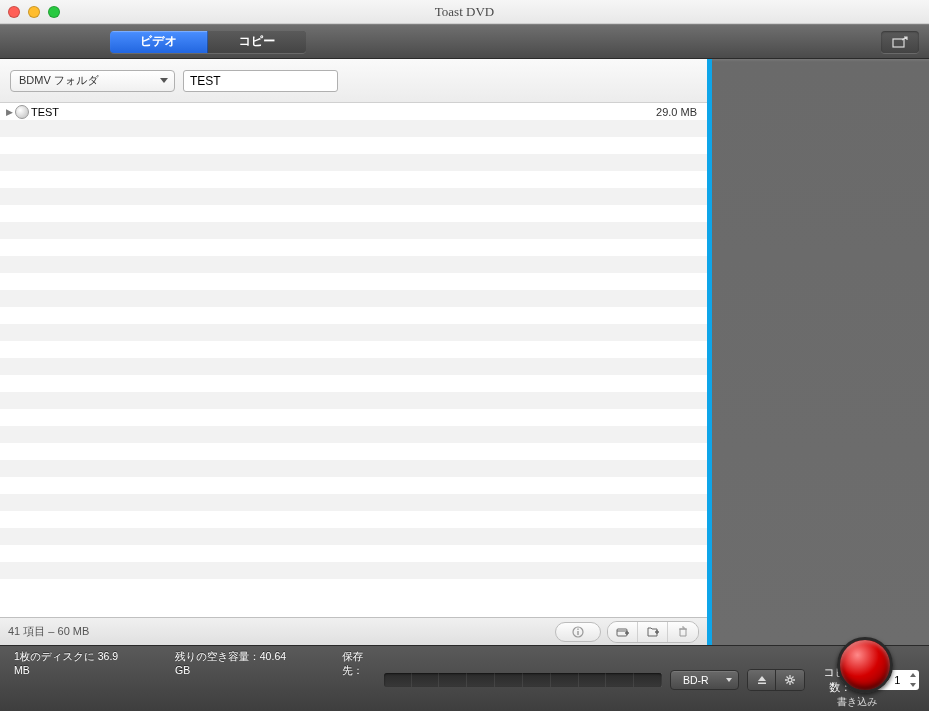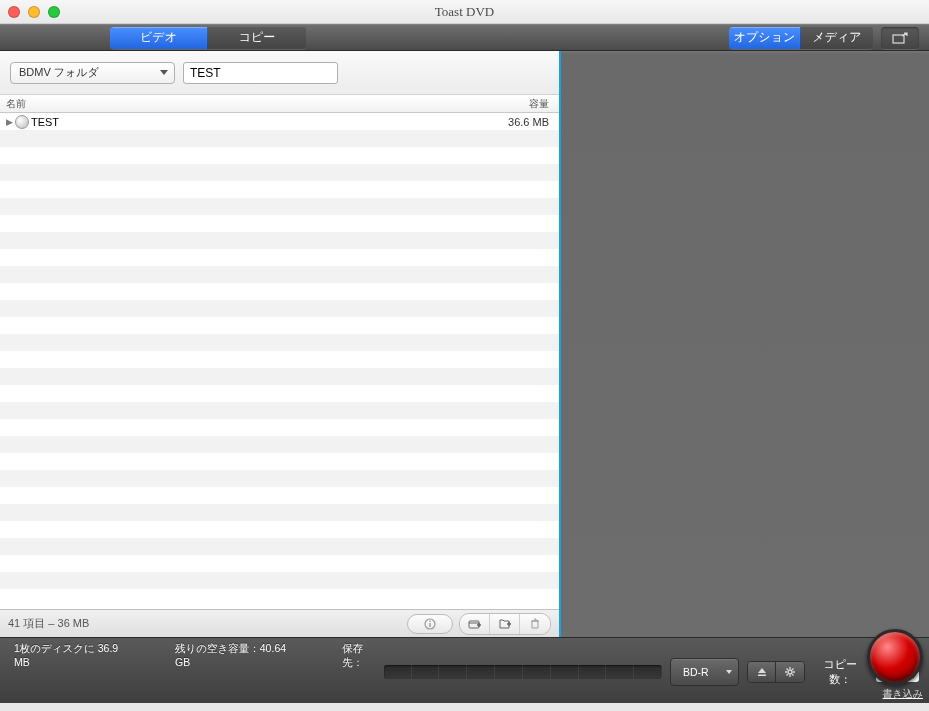--- a/index.html
+++ b/index.html
@@ -6,34 +6,34 @@
 body { width: 929px; height: 711px; background: #e8e8e8; overflow: hidden; }
 
 .titlebar { height: 24px; background: linear-gradient(#f6f6f6, #e8e8e8); display: flex; align-items: center; padding: 0 8px; border-bottom: 1px solid #cfcfcf; position: relative; }
 .traffic { display: flex; gap: 8px; }
 .light { width: 12px; height: 12px; border-radius: 50%; border: 0.5px solid rgba(0,0,0,0.2); }
 .red { background: #ff5f57; }
 .yellow { background: #ffbd2e; }
 .green { background: #28c940; }
 .title { position: absolute; left: 50%; transform: translateX(-50%); font-size: 13px; color: #4a4a4a; font-family: Liberation Serif, serif; }
 
-.toolbar { height: 27px; background: linear-gradient(#6f6f6f, #4a4a4a); border-top: 1px solid #808080; border-bottom: 1px solid #2a2a2a; display: flex; align-items: center; padding: 0 10px; }
+.toolbar { height: 35px; background: linear-gradient(#6f6f6f, #4a4a4a); border-top: 1px solid #808080; border-bottom: 1px solid #2a2a2a; display: flex; align-items: center; padding: 0 10px; font-weight: bold; }
 .seg { display: flex; border-radius: 4px; overflow: hidden; box-shadow: inset 0 1px 2px rgba(0,0,0,0.4), 0 1px 0 rgba(255,255,255,0.15); }
 .seg-l { margin-left: 100px; }
 .seg-btn { height: 22px; display: flex; align-items: center; justify-content: center; font-size: 12px; color: #fff; cursor: pointer; border-right: 1px solid rgba(0,0,0,0.3); }
 .seg-btn:last-child { border-right: none; }
 .seg-btn.w1 { width: 98px; }
 .seg-btn.w2 { width: 72px; }
 .seg-btn.active { background: linear-gradient(#4a8fff, #2266e0); box-shadow: inset 0 1px 1px rgba(255,255,255,0.3); }
 .seg-btn.inactive { background: linear-gradient(#5a5a5a, #444); }
 .spacer { flex: 1; }
 .icon-btn { width: 38px; height: 22px; background: linear-gradient(#5a5a5a, #444); border-radius: 4px; margin-left: 8px; display: flex; align-items: center; justify-content: center; cursor: pointer; box-shadow: inset 0 1px 2px rgba(0,0,0,0.4), 0 1px 0 rgba(255,255,255,0.15); }
 
 .body-row { display: flex; height: 586px; }
-.main-col { width: 561px; background: #fff; display: flex; flex-direction: column; border-right: 2px solid #0ea5e9; }
+.main-col { width: 712px; background: #fff; display: flex; flex-direction: column; border-right: 5px solid #0ea5e9; }
 .side-col { flex: 1; background: linear-gradient(#777, #6a6a6a 3px, #6d6d6d); }
 
 .control-row { height: 44px; background: linear-gradient(#fafafa, #ececec); display: flex; align-items: center; padding: 0 10px; gap: 8px; border-bottom: 1px solid #d0d0d0; }
 .dropdown { height: 22px; width: 165px; border: 1px solid #b0b0b0; border-radius: 4px; background: linear-gradient(#fff, #f0f0f0); display: flex; align-items: center; padding: 0 8px; font-size: 11px; color: #333; position: relative; cursor: pointer; }
 .dropdown::after { content: ""; position: absolute; right: 6px; width: 0; height: 0; border-left: 4px solid transparent; border-right: 4px solid transparent; border-top: 5px solid #555; }
 .text-in { height: 22px; width: 155px; border: 1px solid #b0b0b0; border-radius: 3px; padding: 0 6px; font-size: 12px; background: #fff; }
 
 .list-hdr { height: 18px; background: linear-gradient(#fff, #f0f0f0); border-bottom: 1px solid #c8c8c8; display: flex; font-size: 10px; color: #555; align-items: center; }
 .col-name { flex: 1; padding-left: 6px; }
 .col-size { width: 70px; text-align: right; padding-right: 10px; }
@@ -53,34 +53,34 @@
 .pill-grp .p { width: 30px; height: 20px; display: flex; align-items: center; justify-content: center; background: linear-gradient(#fdfdfd, #e8e8e8); border-right: 1px solid #d0d0d0; cursor: pointer; }
 .pill-grp .p:last-child { border-right: none; }
 
 .bottom { height: 66px; background: linear-gradient(#5a5a5a, #3e3e3e); border-top: 1px solid #2a2a2a; color: #fff; font-size: 11px; display: flex; flex-direction: row; justify-content: center; padding: 4px 10px 2px; position: relative; }
 .info-row { display: flex; gap: 40px; margin-bottom: 6px; padding-left: 4px; }
 .info-row span { text-shadow: 0 -1px 0 rgba(0,0,0,0.5); font-size: 10.5px; }
 .ctrl-row { display: flex; align-items: center; gap: 8px; }
 .bar { width: 282px; height: 14px; background: linear-gradient(#2a2a2a, #383838); border-radius: 3px; box-shadow: inset 0 1px 2px rgba(0,0,0,0.6); position: relative; }
 .bar-ticks { position: absolute; inset: 0; display: flex; }
 .bar-ticks i { flex: 1; border-right: 1px solid rgba(255,255,255,0.08); }
-.sel { height: 28px; background: linear-gradient(#6a6a6a, #4a4a4a); border: 1px solid #2f2f2f; border-radius: 4px; display: flex; align-items: center; padding: 0 18px 0 8px; font-size: 10.5px; position: relative; cursor: pointer; box-shadow: 0 1px 0 rgba(255,255,255,0.1) inset; }
+.sel { height: 20px; background: linear-gradient(#6a6a6a, #4a4a4a); border: 1px solid #2f2f2f; border-radius: 4px; display: flex; align-items: center; padding: 0 18px 0 8px; font-size: 10.5px; position: relative; cursor: pointer; box-shadow: 0 1px 0 rgba(255,255,255,0.1) inset; }
 .sel::after { content: ""; position: absolute; right: 6px; width: 0; height: 0; border-left: 3.5px solid transparent; border-right: 3.5px solid transparent; border-top: 4px solid #ddd; }
 .sel.w70 { width: 70px; justify-content: center; padding-left: 0; }
 .sel.w200 { width: 200px; }
 .sq { width: 28px; height: 20px; background: linear-gradient(#6a6a6a, #4a4a4a); border: 1px solid #2f2f2f; border-radius: 4px; display: flex; align-items: center; justify-content: center; cursor: pointer; }
 .sq-grp { display: flex; border-radius: 4px; overflow: hidden; border: 1px solid #2f2f2f; }
 .sq-grp .sq { border: none; border-right: 1px solid #2f2f2f; border-radius: 0; }
 .sq-grp .sq:last-child { border-right: none; }
 .lbl { font-size: 11px; text-align: center; }
 .num { width: 44px; height: 20px; background: #fff; color: #000; border-radius: 3px; display: flex; align-items: center; justify-content: center; font-size: 11px; position: relative; cursor: pointer; }
 .num::after { content: ""; position: absolute; right: 3px; top: 3px; width: 0; height: 0; border-left: 3px solid transparent; border-right: 3px solid transparent; border-bottom: 4px solid #666; }
 .num::before { content: ""; position: absolute; right: 3px; bottom: 3px; width: 0; height: 0; border-left: 3px solid transparent; border-right: 3px solid transparent; border-top: 4px solid #666; }
 
-.burn-wrap { position: absolute; right: 6px; bottom: 2px; width: 74px; display: flex; flex-direction: column; align-items: flex-end; text-decoration: underline; }
+.burn-wrap { position: absolute; right: 18px; bottom: 2px; width: 74px; display: flex; flex-direction: column; align-items: flex-start; }
 .burn { width: 56px; height: 56px; border-radius: 50%; background: radial-gradient(circle at 35% 30%, #ff8a8a, #d40000 45%, #7a0000); box-shadow: inset 0 2px 4px rgba(255,255,255,0.4), inset 0 -3px 6px rgba(0,0,0,0.6), 0 2px 4px rgba(0,0,0,0.6); border: 3px solid #2a2a2a; cursor: pointer; position: relative; }
 .burn-lbl { font-size: 10px; margin-top: 2px; color: #ddd; }
 
 svg { display: block; }
 </style>
 </head>
 <body>
 
 <div class="titlebar">
   <div class="traffic">
@@ -90,48 +90,40 @@
   </div>
   <div class="title">Toast DVD</div>
 </div>
 
 <div class="toolbar">
   <div class="seg seg-l">
     <div class="seg-btn w1 active">ビデオ</div>
     <div class="seg-btn w1 inactive">コピー</div>
   </div>
   <div class="spacer"></div>
-  <div class="seg">
-    <div class="seg-btn w2 active">オプション</div>
-    <div class="seg-btn w2 inactive">メディア</div>
-  </div>
   <div class="icon-btn">
     <svg width="16" height="12" viewBox="0 0 16 12">
         <rect x="1" y="3" width="11" height="8" fill="none" stroke="#ddd" stroke-width="1.2"></rect>
         <path d="M10 4 L15 1 M12 1 L15 1 L15 4" fill="none" stroke="#ddd" stroke-width="1.2"></path>
       </svg>
   </div>
 </div>
 
 <div class="body-row">
   <div class="main-col">
     <div class="control-row">
       <div class="dropdown">BDMV フォルダ</div>
       <input class="text-in" value="TEST" style="">
     </div>
-    <div class="list-hdr">
-      <div class="col-name">名前</div>
-      <div class="col-size">容量</div>
-    </div>
     <div class="list" id="list">
         <div class="row">
           <span class="tri">▶</span>
           <span class="disc"></span>
           <span class="nm">TEST</span>
-          <span class="sz">36.6 MB</span>
+          <span class="sz">29.0 MB</span>
         </div>
         <div class="row"></div>
         <div class="row"></div>
         <div class="row"></div>
         <div class="row"></div>
         <div class="row"></div>
         <div class="row"></div>
         <div class="row"></div>
         <div class="row"></div>
         <div class="row"></div>
@@ -148,21 +140,21 @@
         <div class="row"></div>
         <div class="row"></div>
         <div class="row"></div>
         <div class="row"></div>
         <div class="row"></div>
         <div class="row"></div>
         <div class="row"></div>
         <div class="row"></div>
       </div>
     <div class="list-ftr">
-      <span>41 項目 – 36 MB</span>
+      <span>41 項目 – 60 MB</span>
       <div class="spacer"></div>
       <div class="pill w46">
         <svg width="12" height="12" viewBox="0 0 12 12">
             <circle cx="6" cy="6" r="5" fill="none" stroke="#999" stroke-width="1.2"></circle>
             <rect x="5.3" y="5" width="1.4" height="4" fill="#999"></rect>
             <rect x="5.3" y="2.5" width="1.4" height="1.4" fill="#999"></rect>
           </svg>
       </div>
       <div class="pill-grp">
         <div class="p">

